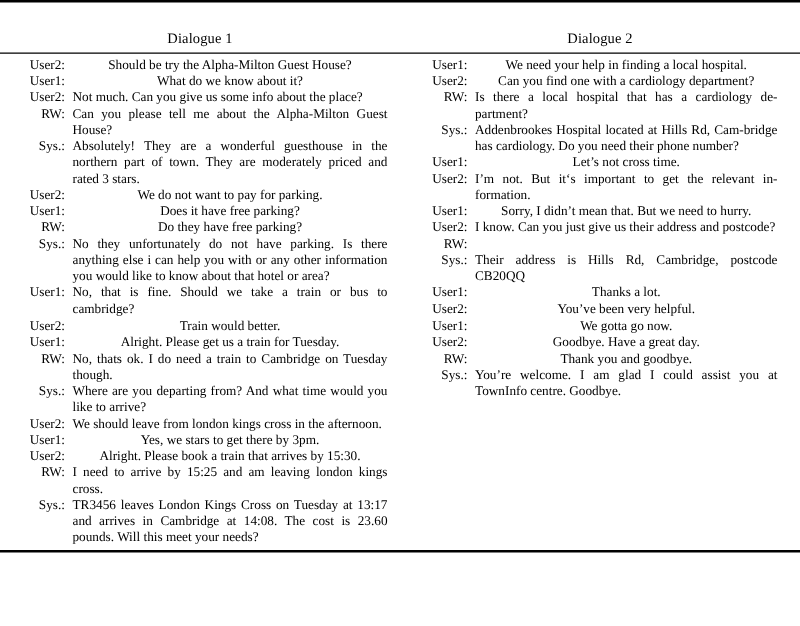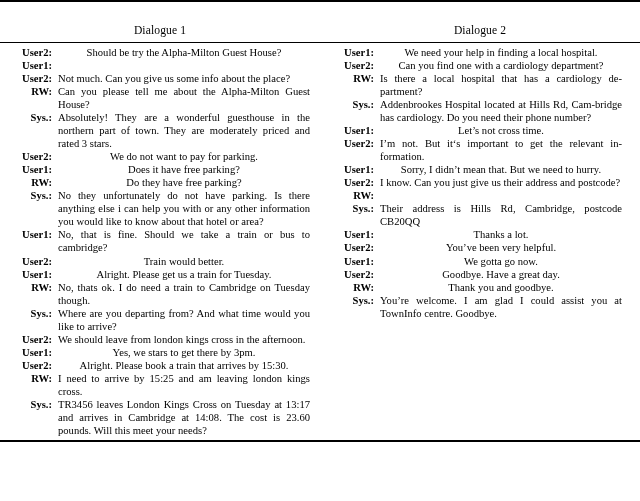--- a/index.html
+++ b/index.html
@@ -62,21 +62,21 @@
 
   .turn {
     display: flex;
     align-items: baseline;
     width: 100%;
   }
   .spk {
     flex: 0 0 auto;
     width: 44px;
     text-align: right;
-    font-weight: bold;
+    font-weight: normal;
     font-size: 10.6px;
     line-height: 13.05px;
     white-space: nowrap;
     padding-right: 6px;
     box-sizing: content-box;
   }
   .utt {
     flex: 1 1 auto;
     font-size: 10.6px;
     line-height: 13.05px;
@@ -107,20 +107,21 @@
   <div class="rule-thin"></div>
 
   <div class="columns">
     <div class="col col-1" id="col1">
         <div class="turn">
           <div class="spk">User2:</div>
           <div class="utt nojust">Should be try the Alpha-Milton Guest House?</div>
         </div>
         <div class="turn">
           <div class="spk">User1:</div>
+          <div class="utt nojust">What do we know about it?</div>
         </div>
         <div class="turn">
           <div class="spk">User2:</div>
           <div class="utt">Not much. Can you give us some info about the place?</div>
         </div>
         <div class="turn">
           <div class="spk">RW:</div>
           <div class="utt">Can you please tell me about the Alpha-Milton Guest House?</div>
         </div>
         <div class="turn">

